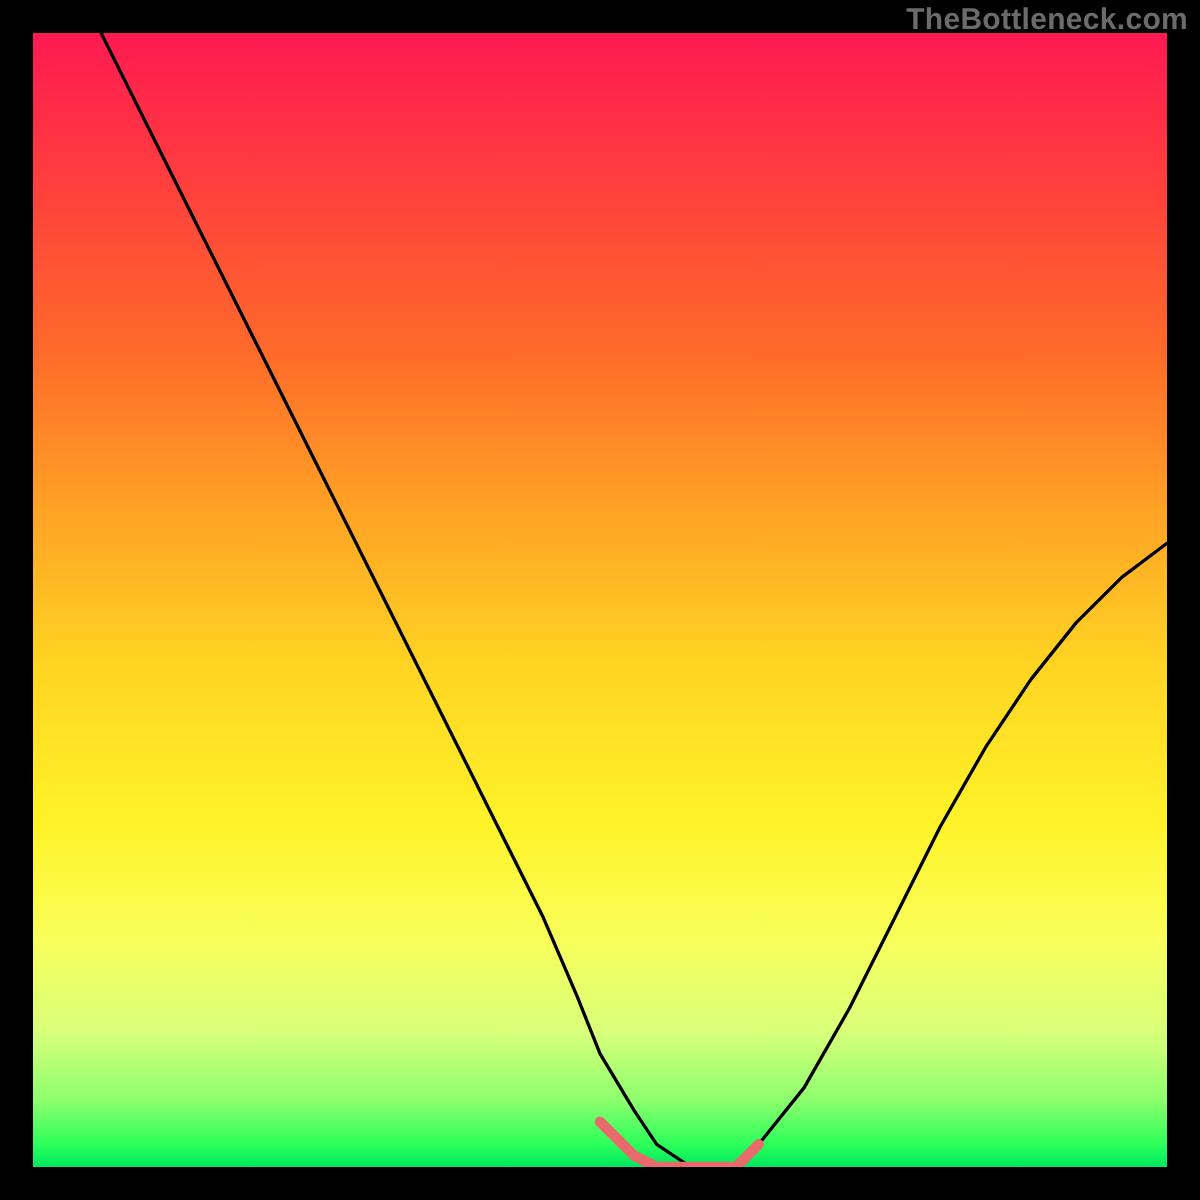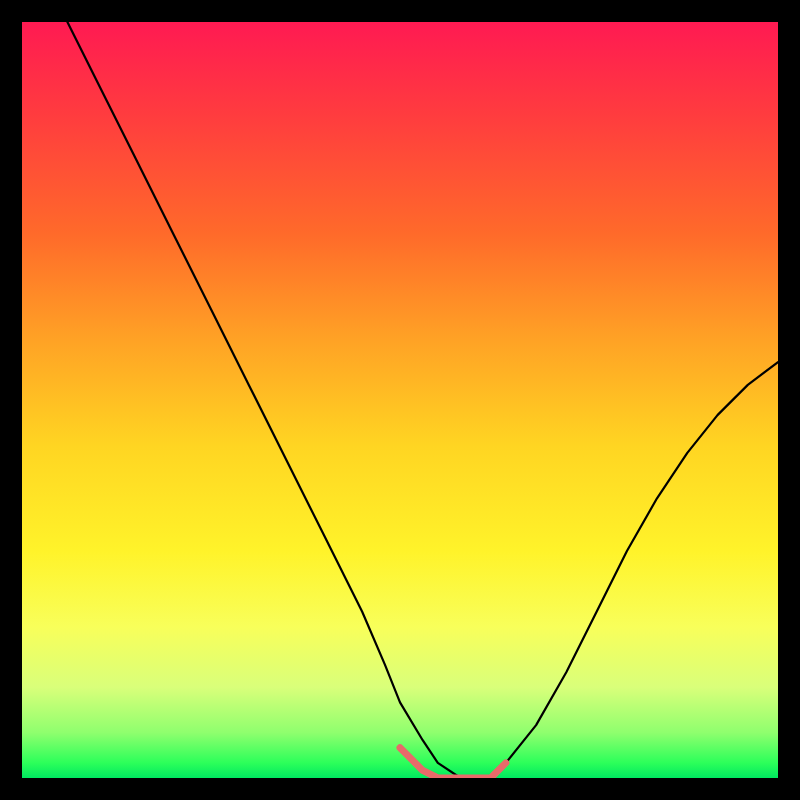--- a/index.html
+++ b/index.html
@@ -70,13 +70,14 @@
 
   <div class="plot">
     <div class="gradient"></div>
 
     <svg class="curve" viewBox="0 0 756 756" preserveAspectRatio="none">
       <path id="path-main" fill="none" stroke="#000000" stroke-width="2.2" stroke-linecap="round" stroke-linejoin="round" d="M45.4 0.0 L75.6 60.5 L113.4 136.1 L151.2 211.7 L189.0 287.3 L226.8 362.9 L264.6 438.5 L302.4 514.1 L340.2 589.7 L362.9 642.6 L378.0 680.4 L400.7 718.2 L415.8 740.9 L438.5 756.0 L453.6 756.0 L468.7 756.0 L483.8 740.9 L514.1 703.1 L544.3 650.2 L574.6 589.7 L604.8 529.2 L635.0 476.3 L665.3 430.9 L695.5 393.1 L725.8 362.9 L756.0 340.2"></path>
       <path id="path-flat" fill="none" stroke="#e86a6a" stroke-width="7" stroke-linecap="round" stroke-linejoin="round" d="M378.0 725.8 L400.7 748.4 L415.8 756.0 L438.5 756.0 L453.6 756.0 L468.7 756.0 L483.8 740.9"></path>
     </svg>
   </div>
 
+  <div class="watermark">TheBottleneck.com</div>
 </div>
 
 </body></html>

